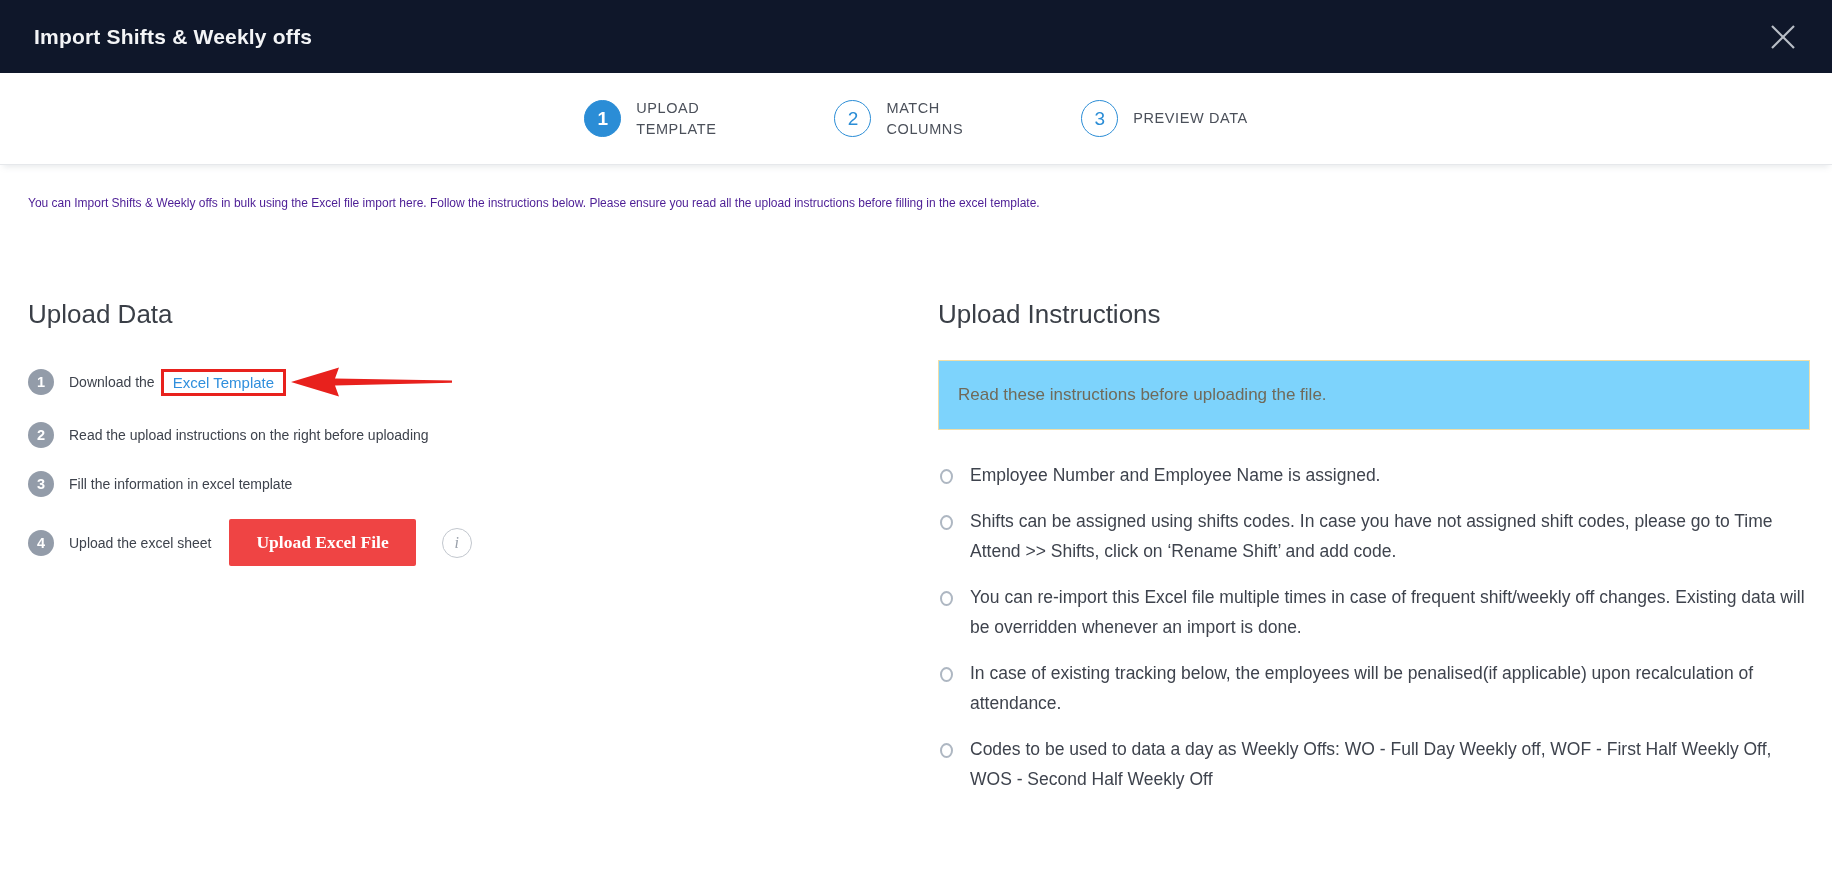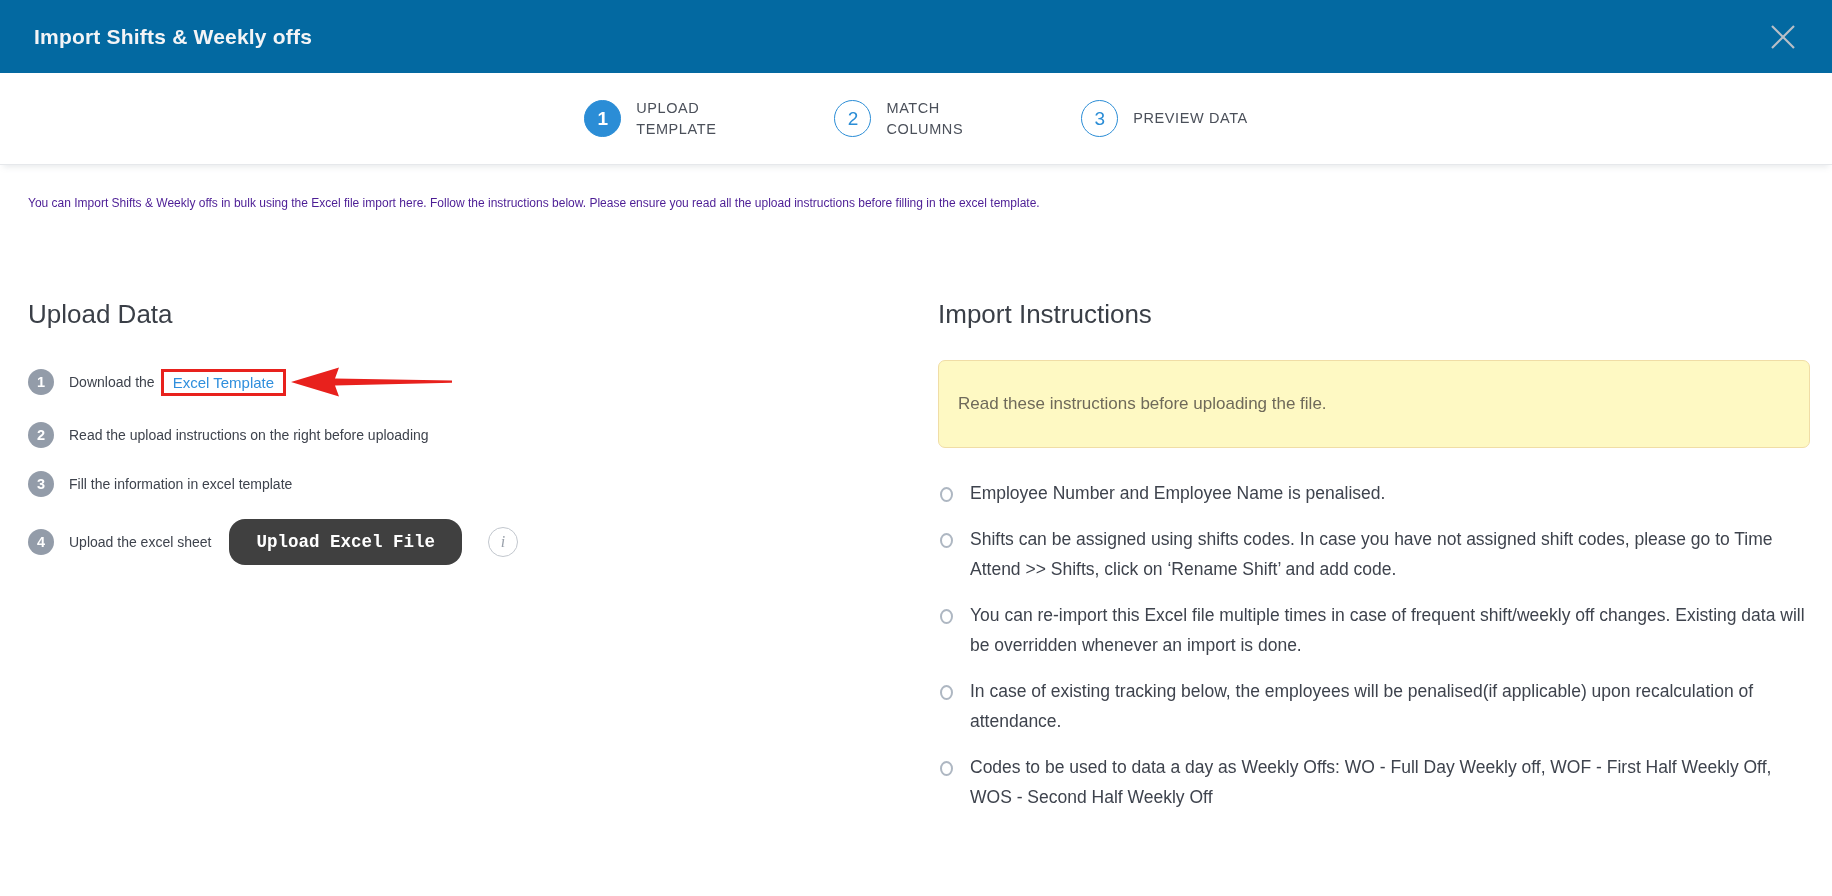--- a/index.html
+++ b/index.html
@@ -3,21 +3,21 @@
 <meta charset="utf-8">
 <style>
   * { margin: 0; padding: 0; box-sizing: border-box; }
   html, body { width: 1832px; height: 896px; overflow: hidden; background: #fff; }
   body { font-family: "Liberation Sans", sans-serif; }
   .canvas { position: relative; width: 1832px; height: 896px; background: #ffffff; }
 
   
   .modal-header {
     position: absolute; top: 0; left: 0; width: 1832px; height: 73px;
-    background: #0369a1; display: flex; align-items: center;
+    background: #0f172a; display: flex; align-items: center;
     padding: 0 34px; justify-content: space-between;
   }
   .modal-title { color: #f3f4f6; font-size: 21px; font-weight: 700; letter-spacing: 0.2px; }
   .close-btn { width: 30px; height: 30px; cursor: pointer; display: flex; align-items: center; justify-content: center; }
 
   
   .stepper-bar {
     position: absolute; top: 73px; left: 0; width: 1832px; height: 92px;
     background: #ffffff; border-bottom: 1px solid #e6e8eb;
     box-shadow: 0 5px 6px -3px rgba(130,140,150,0.18);
@@ -54,34 +54,34 @@
     display: flex; align-items: center; justify-content: center; margin-right: 15px;
   }
   .step-text { font-size: 14px; color: #3e434d; }
   .red-box {
     display: inline-flex; align-items: center;
     border: 3px solid #e8211d; padding: 2px 9px; margin-left: 6px; background: #fff;
   }
   .excel-link { color: #2f8fdd; font-size: 15px; text-decoration: none; cursor: pointer; }
   .arrow-annotation { margin-left: 5px; display: block; }
   .upload-btn {
-    margin-left: 18px; background: #404040; color: #ffffff; border: none; border-radius: 16px;
+    margin-left: 18px; background: #ef4444; color: #ffffff; border: none; border-radius: 2px;
     font-size: 17.5px; font-weight: 700; padding: 13px 27px; cursor: pointer;
-    font-family: Liberation Mono, monospace;
+    font-family: Liberation Serif, serif;
   }
   .info-icon {
     margin-left: 26px; width: 30px; height: 30px; border-radius: 50%;
     border: 1.5px solid #c2c7ce; color: #9aa1ab; font-size: 16px; font-style: italic;
     display: flex; align-items: center; justify-content: center; font-family: "Liberation Serif", serif;
   }
 
   .right-col { position: absolute; top: 255px; left: 938px; width: 872px; }
   .notice-box {
-    margin-top: 30px; background: #fef9c3; border: 1px solid #f0dda6; border-radius: 7px;
-    padding: 33px 19px; font-size: 17px; color: #6f6a5a;
+    margin-top: 30px; background: #7dd3fc; border: 1px solid #f0dda6; border-radius: 0;
+    padding: 24px 19px; font-size: 17px; color: #6f6a5a;
   }
   .instruction-list { margin-top: 30px; list-style: none; }
   .instruction-list li {
     position: relative; padding-left: 32px; margin-bottom: 16px;
     font-size: 17.5px; line-height: 30px; color: #3e434d;
   }
   .instruction-list li::before {
     content: ""; position: absolute; left: 2px; top: 9px;
     width: 9px; height: 11px; border: 2px solid #aeb7c2; border-radius: 50%;
   }
@@ -151,24 +151,24 @@
         <div class="num-circle">4</div>
         <span class="step-text">Upload the excel sheet</span>
         <button class="upload-btn">Upload Excel File</button>
         <span class="info-icon">i</span>
       </div>
 
     </div>
   </div>
 
   <div class="right-col">
-    <div class="section-heading">Import Instructions</div>
+    <div class="section-heading">Upload Instructions</div>
     <div class="notice-box">Read these instructions before uploading the file.</div>
     <ul class="instruction-list">
-      <li>Employee Number and Employee Name is penalised.</li>
+      <li>Employee Number and Employee Name is assigned.</li>
       <li>Shifts can be assigned using shifts codes. In case you have not assigned shift codes, please go to Time Attend &gt;&gt; Shifts, click on ‘Rename Shift’ and add code.</li>
       <li>You can re-import this Excel file multiple times in case of frequent shift/weekly off changes. Existing data will be overridden whenever an import is done.</li>
       <li>In case of existing tracking below, the employees will be penalised(if applicable) upon recalculation of attendance.</li>
       <li>Codes to be used to data a day as Weekly Offs: WO - Full Day Weekly off, WOF - First Half Weekly Off, WOS - Second Half Weekly Off</li>
     </ul>
   </div>
 
 </div>
 
 </body></html>

